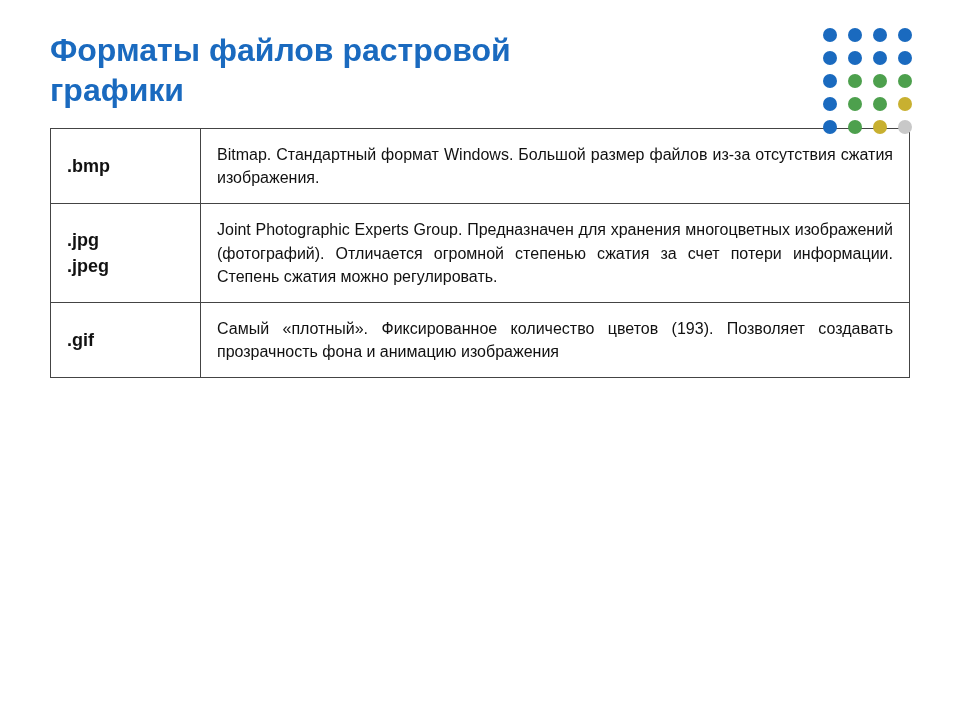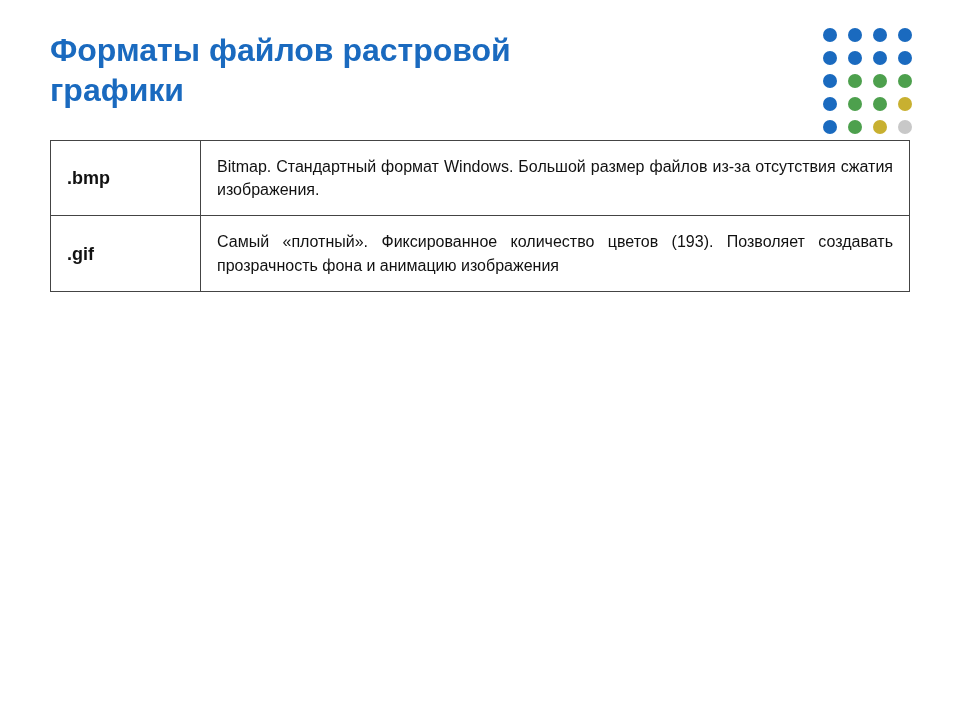--- a/index.html
+++ b/index.html
@@ -17,21 +17,21 @@
       width: 960px;
       min-height: 720px;
       padding: 30px 50px 30px 50px;
       position: relative;
     }
 
     .title {
       font-size: 32px;
       font-weight: bold;
       color: #1a6abf;
-      margin-bottom: 30px;
+      margin-bottom: 18px;
       line-height: 1.25;
       max-width: 500px;
     }
 
     .dot-grid {
       position: absolute;
       top: 20px;
       right: 30px;
       width: 120px;
       height: 120px;
@@ -107,19 +107,24 @@
   <h1 class="title">Форматы файлов растровой
 графики</h1>
 
   <table class="table-container">
     <tbody>
       <tr>
         <td class="format-col">.bmp</td>
         <td class="desc-col">Bitmap. Стандартный формат Windows. Большой размер файлов из-за отсутствия сжатия изображения.</td>
       </tr>
       <tr>
+        <td class="format-col">.jpg
+.jpeg</td>
+        <td class="desc-col">Joint Photographic Experts Group. Предназначен для хранения многоцветных изображений (фотографий). Отличается огромной степенью сжатия за счет потери информации. Степень сжатия можно регулировать.</td>
+      </tr>
+      <tr>
         <td class="format-col">.gif</td>
         <td class="desc-col">Самый «плотный». Фиксированное количество цветов (193). Позволяет создавать прозрачность фона и анимацию изображения</td>
       </tr>
     </tbody>
   </table>
 
 </div>
 
 </body></html>

